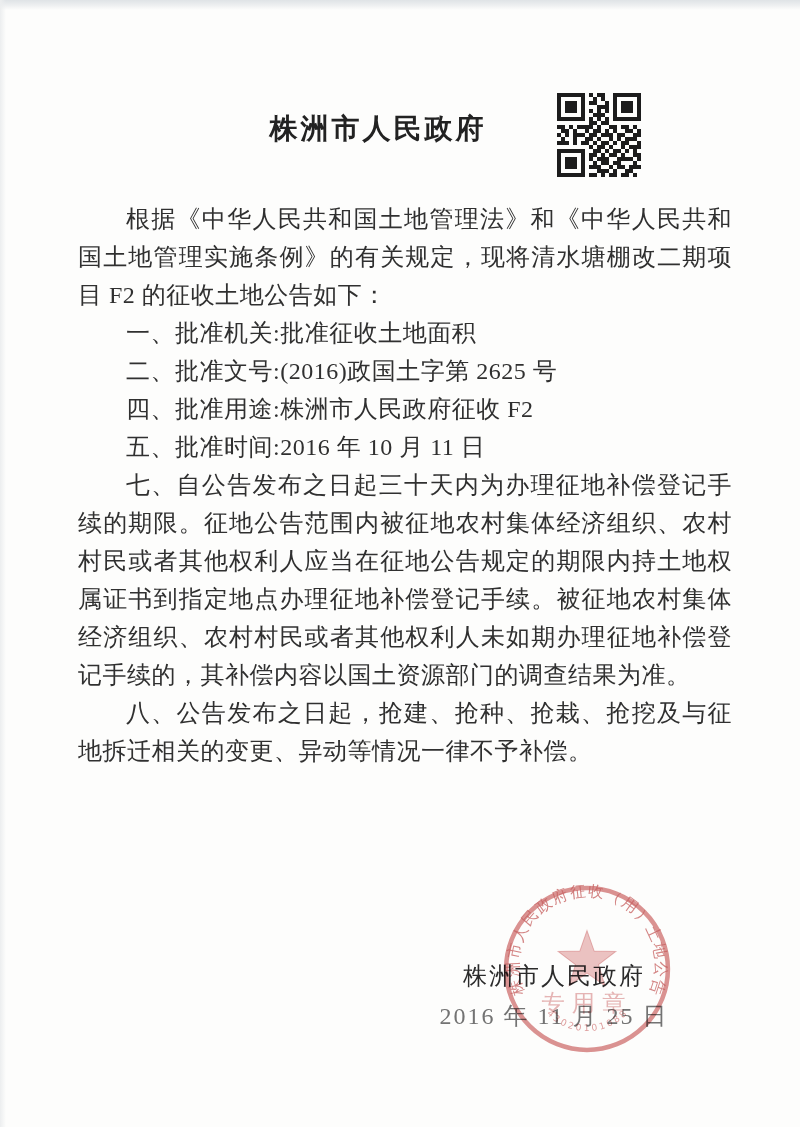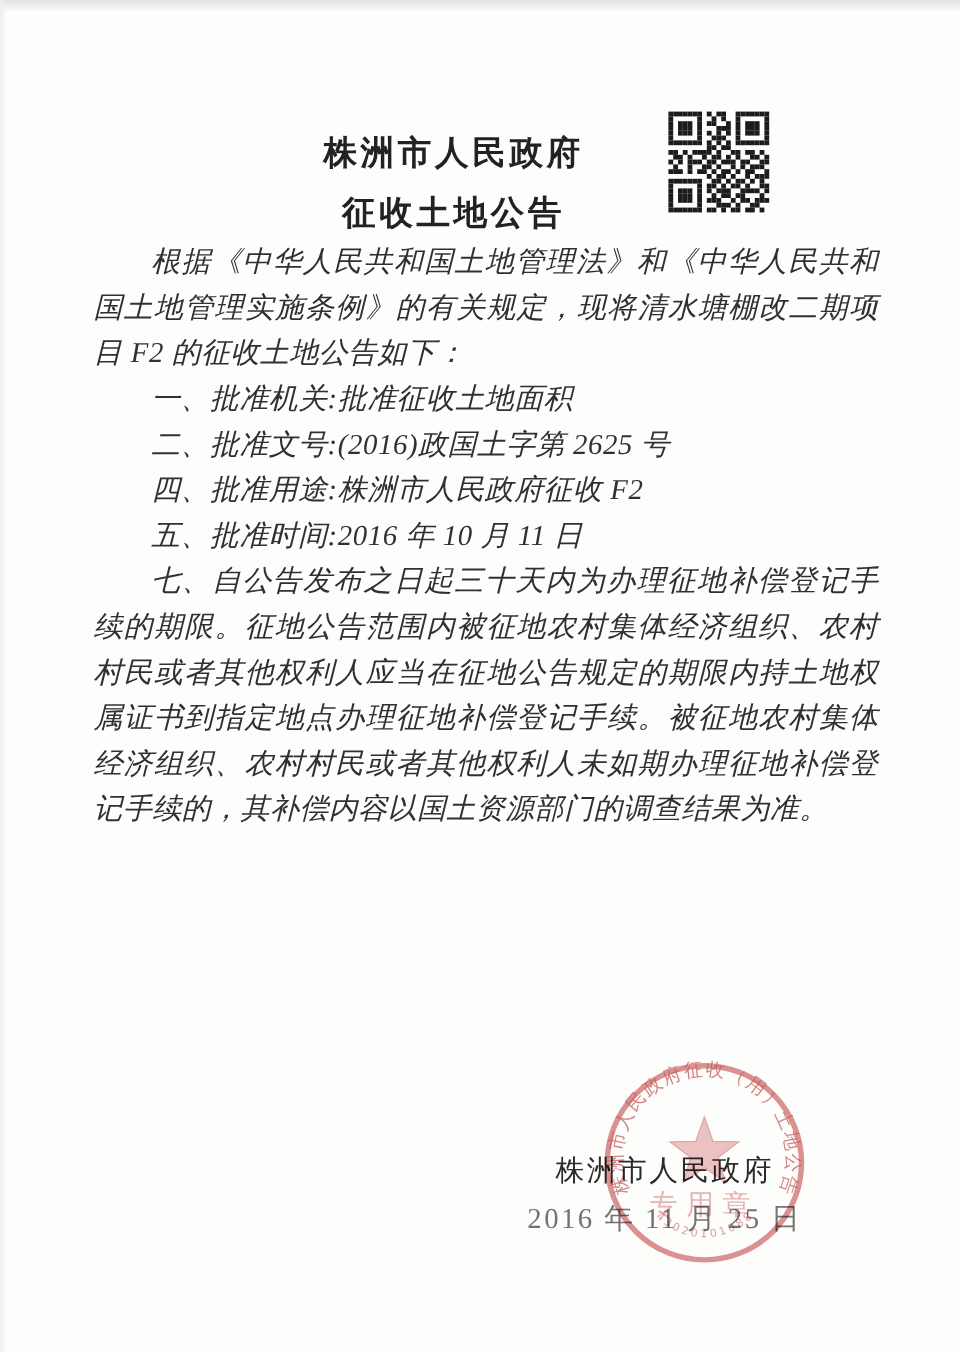--- a/index.html
+++ b/index.html
@@ -30,21 +30,21 @@
     line-height:50px;color:#222;
   }
   .qr{
     position:absolute;left:557px;top:93px;width:84px;height:84px;
     line-height:0;font-size:0;
   }
   .qr-row{height:4px;white-space:nowrap;}
   .qr-cell{display:inline-block;width:4px;height:4px;}
   .qr-cell.on{background:#1c1c1c;}
   .body-text{
-    position:absolute;left:78px;top:200px;width:654px;font-style:italic;
+    position:absolute;left:78px;top:200px;width:654px;
   }
   .body-text p{
     margin:0;font-size:24px;line-height:38px;
     text-align:justify;text-indent:2em;letter-spacing:0.5px;
     color:#303030;
   }
   .signature{
     position:absolute;top:956px;right:106px;width:280px;
     text-align:center;z-index:1;
   }
@@ -63,21 +63,20 @@
 </head>
 <body>
 
 <div class="page">
 
   <div class="scan-edge-top"></div>
   <div class="scan-edge-left"></div>
 
   <div class="title-block">
     <div class="title-line">株洲市人民政府</div>
-    <div class="title-line">征收土地公告</div>
   </div>
 
   <div class="qr">
       <div class="qr-row"><span class="qr-cell on"></span><span class="qr-cell on"></span><span class="qr-cell on"></span><span class="qr-cell on"></span><span class="qr-cell on"></span><span class="qr-cell on"></span><span class="qr-cell on"></span><span class="qr-cell"></span><span class="qr-cell on"></span><span class="qr-cell"></span><span class="qr-cell on"></span><span class="qr-cell on"></span><span class="qr-cell"></span><span class="qr-cell"></span><span class="qr-cell on"></span><span class="qr-cell on"></span><span class="qr-cell on"></span><span class="qr-cell on"></span><span class="qr-cell on"></span><span class="qr-cell on"></span><span class="qr-cell on"></span></div>
       <div class="qr-row"><span class="qr-cell on"></span><span class="qr-cell"></span><span class="qr-cell"></span><span class="qr-cell"></span><span class="qr-cell"></span><span class="qr-cell"></span><span class="qr-cell on"></span><span class="qr-cell"></span><span class="qr-cell"></span><span class="qr-cell on"></span><span class="qr-cell"></span><span class="qr-cell on"></span><span class="qr-cell"></span><span class="qr-cell"></span><span class="qr-cell on"></span><span class="qr-cell"></span><span class="qr-cell"></span><span class="qr-cell"></span><span class="qr-cell"></span><span class="qr-cell"></span><span class="qr-cell on"></span></div>
       <div class="qr-row"><span class="qr-cell on"></span><span class="qr-cell"></span><span class="qr-cell on"></span><span class="qr-cell on"></span><span class="qr-cell on"></span><span class="qr-cell"></span><span class="qr-cell on"></span><span class="qr-cell"></span><span class="qr-cell on"></span><span class="qr-cell on"></span><span class="qr-cell"></span><span class="qr-cell"></span><span class="qr-cell on"></span><span class="qr-cell"></span><span class="qr-cell on"></span><span class="qr-cell"></span><span class="qr-cell on"></span><span class="qr-cell on"></span><span class="qr-cell on"></span><span class="qr-cell"></span><span class="qr-cell on"></span></div>
       <div class="qr-row"><span class="qr-cell on"></span><span class="qr-cell"></span><span class="qr-cell on"></span><span class="qr-cell on"></span><span class="qr-cell on"></span><span class="qr-cell"></span><span class="qr-cell on"></span><span class="qr-cell"></span><span class="qr-cell"></span><span class="qr-cell"></span><span class="qr-cell on"></span><span class="qr-cell on"></span><span class="qr-cell on"></span><span class="qr-cell"></span><span class="qr-cell on"></span><span class="qr-cell"></span><span class="qr-cell on"></span><span class="qr-cell on"></span><span class="qr-cell on"></span><span class="qr-cell"></span><span class="qr-cell on"></span></div>
       <div class="qr-row"><span class="qr-cell on"></span><span class="qr-cell"></span><span class="qr-cell on"></span><span class="qr-cell on"></span><span class="qr-cell on"></span><span class="qr-cell"></span><span class="qr-cell on"></span><span class="qr-cell"></span><span class="qr-cell on"></span><span class="qr-cell"></span><span class="qr-cell on"></span><span class="qr-cell"></span><span class="qr-cell on"></span><span class="qr-cell"></span><span class="qr-cell on"></span><span class="qr-cell"></span><span class="qr-cell on"></span><span class="qr-cell on"></span><span class="qr-cell on"></span><span class="qr-cell"></span><span class="qr-cell on"></span></div>
       <div class="qr-row"><span class="qr-cell on"></span><span class="qr-cell"></span><span class="qr-cell"></span><span class="qr-cell"></span><span class="qr-cell"></span><span class="qr-cell"></span><span class="qr-cell on"></span><span class="qr-cell"></span><span class="qr-cell"></span><span class="qr-cell on"></span><span class="qr-cell on"></span><span class="qr-cell on"></span><span class="qr-cell"></span><span class="qr-cell"></span><span class="qr-cell on"></span><span class="qr-cell"></span><span class="qr-cell"></span><span class="qr-cell"></span><span class="qr-cell"></span><span class="qr-cell"></span><span class="qr-cell on"></span></div>
       <div class="qr-row"><span class="qr-cell on"></span><span class="qr-cell on"></span><span class="qr-cell on"></span><span class="qr-cell on"></span><span class="qr-cell on"></span><span class="qr-cell on"></span><span class="qr-cell on"></span><span class="qr-cell"></span><span class="qr-cell on"></span><span class="qr-cell"></span><span class="qr-cell on"></span><span class="qr-cell"></span><span class="qr-cell on"></span><span class="qr-cell"></span><span class="qr-cell on"></span><span class="qr-cell on"></span><span class="qr-cell on"></span><span class="qr-cell on"></span><span class="qr-cell on"></span><span class="qr-cell on"></span><span class="qr-cell on"></span></div>
@@ -97,20 +96,21 @@
       <div class="qr-row"><span class="qr-cell on"></span><span class="qr-cell on"></span><span class="qr-cell on"></span><span class="qr-cell on"></span><span class="qr-cell on"></span><span class="qr-cell on"></span><span class="qr-cell on"></span><span class="qr-cell"></span><span class="qr-cell on"></span><span class="qr-cell on"></span><span class="qr-cell"></span><span class="qr-cell on"></span><span class="qr-cell"></span><span class="qr-cell on"></span><span class="qr-cell on"></span><span class="qr-cell"></span><span class="qr-cell on"></span><span class="qr-cell on"></span><span class="qr-cell"></span><span class="qr-cell on"></span><span class="qr-cell"></span></div>
     </div>
 
   <div class="body-text">
     <p>根据《中华人民共和国土地管理法》和《中华人民共和国土地管理实施条例》的有关规定，现将清水塘棚改二期项目 F2 的征收土地公告如下：</p>
     <p>一、批准机关:批准征收土地面积</p>
     <p>二、批准文号:(2016)政国土字第 2625 号</p>
     <p>四、批准用途:株洲市人民政府征收 F2</p>
     <p>五、批准时间:2016 年 10 月 11 日</p>
     <p>七、自公告发布之日起三十天内为办理征地补偿登记手续的期限。征地公告范围内被征地农村集体经济组织、农村村民或者其他权利人应当在征地公告规定的期限内持土地权属证书到指定地点办理征地补偿登记手续。被征地农村集体经济组织、农村村民或者其他权利人未如期办理征地补偿登记手续的，其补偿内容以国土资源部门的调查结果为准。</p>
+    <p>八、公告发布之日起，抢建、抢种、抢栽、抢挖及与征地拆迁相关的变更、异动等情况一律不予补偿。</p>
   </div>
 
   <div class="signature">
     <div class="issuer">株洲市人民政府</div>
     <div class="date">2016 年 11 月 25 日</div>
   </div>
 
   <svg class="seal" viewBox="0 0 176 176" xmlns="http://www.w3.org/2000/svg">
     <defs>
       <path id="seal-arc-top" d="M 26,112 A 68,68 0 1 1 150,112" fill="none"></path>

